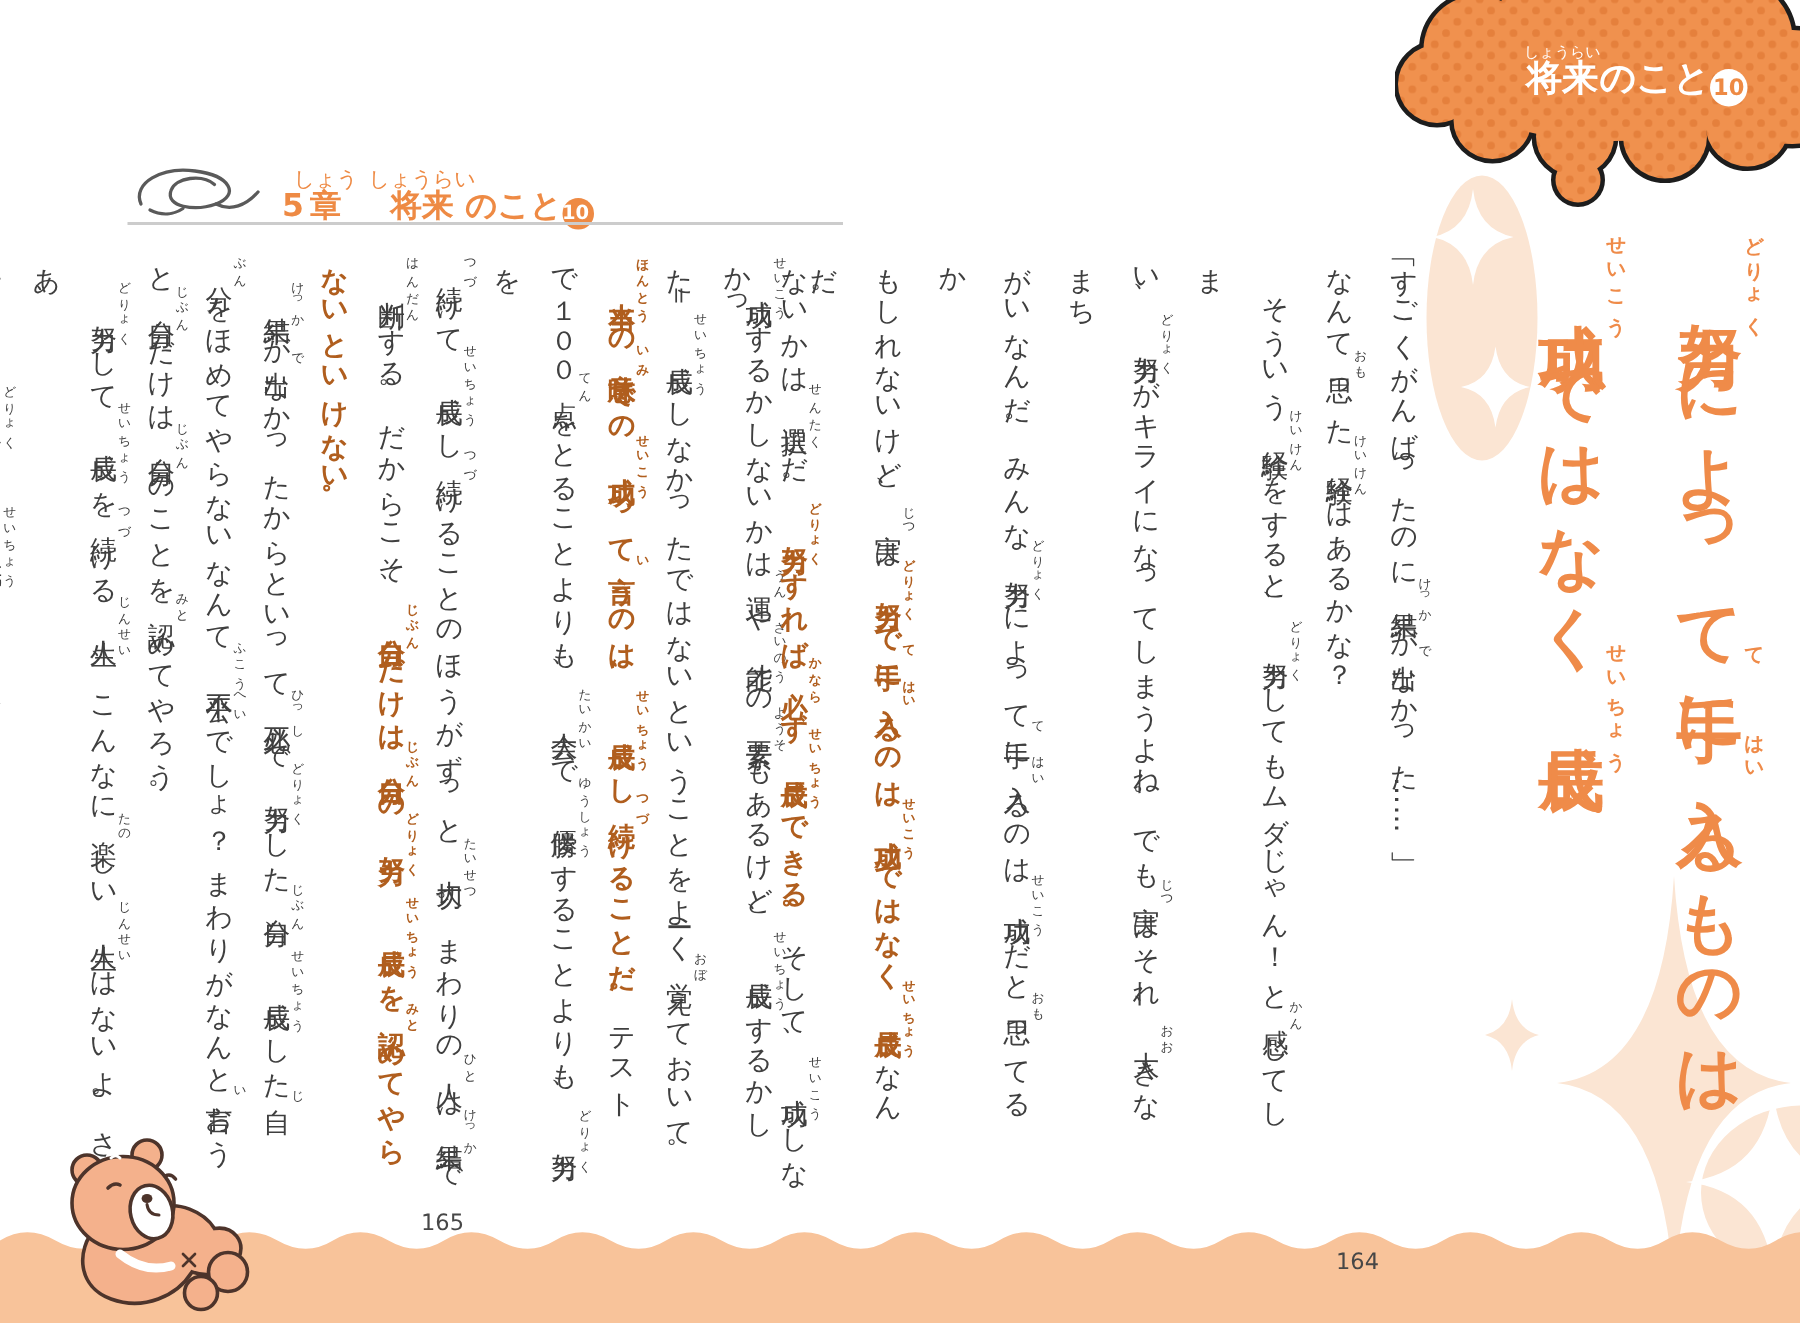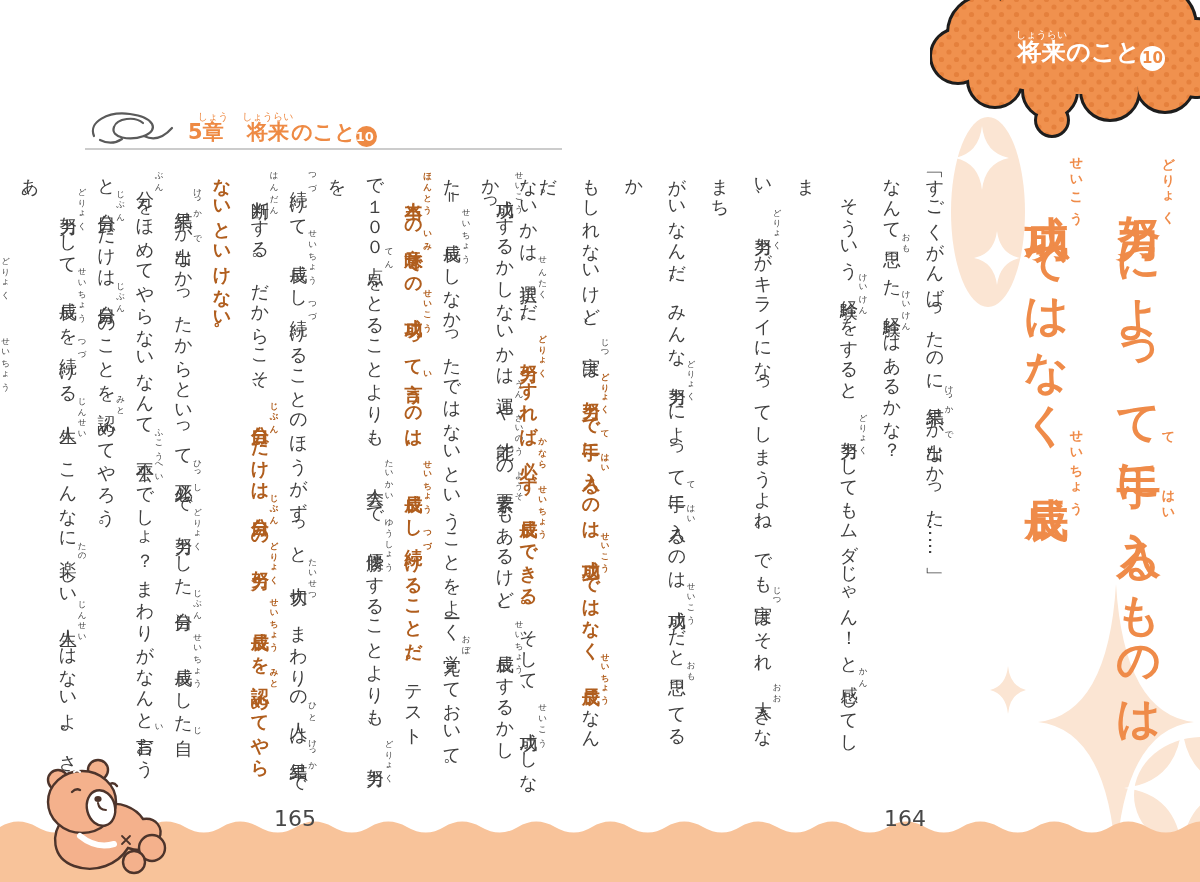--- a/index.html
+++ b/index.html
@@ -28,40 +28,40 @@
     font-size:44px; font-weight:700; letter-spacing:3px; line-height:92px;
     color:#ef8b49;
   }
   .main-title rt { font-size:13px; font-weight:700; color:#ef8b49; }
 
   
   .chapter-header {
     left:188px; top:112px; font-size:21px; font-weight:700; color:#ee8a44;
     white-space:nowrap;
   }
-  .chapter-header rt { font-size:10px; color:#ee8a44; }
+  .chapter-header rt { font-size:14px; color:#ee8a44; }
   .header-rule { left:85px; top:148px; width:477px; height:2px; background:#cccccc; }
 
   
   .bubble-label {
     left:998px; top:30px; width:185px; text-align:center;
     font-size:24px; font-weight:700; color:#ffffff; white-space:nowrap;
   }
   .bubble-label rt { font-size:10px; color:#ffffff; }
 
   .badge {
     display:inline-block; border-radius:50%; font-weight:700;
     vertical-align:-3px;
   }
   .bubble-label .badge { width:25px; height:25px; line-height:25px; background:#ffffff; color:#ee8a44; font-size:15px; }
   .chapter-header .badge { width:21px; height:21px; line-height:21px; background:#ee8a44; color:#ffffff; font-size:13px; vertical-align:-2px; }
 
-  .page-num { top:806px; width:60px; text-align:center; font-size:22px; color:#474747; }
+  .page-num { top:806px; width:60px; text-align:center; font-size:15px; color:#474747; }
   .page-num-left  { left:265px; }
-  .page-num-right { left:875px; }
+  .page-num-right { left:875px;margin-top:26px; }
 
   svg { display:block; }
 </style>
 </head>
 <body>
 
 <svg class="abs" style="left:0; top:0; width:1200px; height:882px; pointer-events:none;" viewBox="0 0 1200 882">
 
   <g>
     <ellipse cx="988" cy="212" rx="37" ry="95" fill="#fbe5d3"></ellipse>

